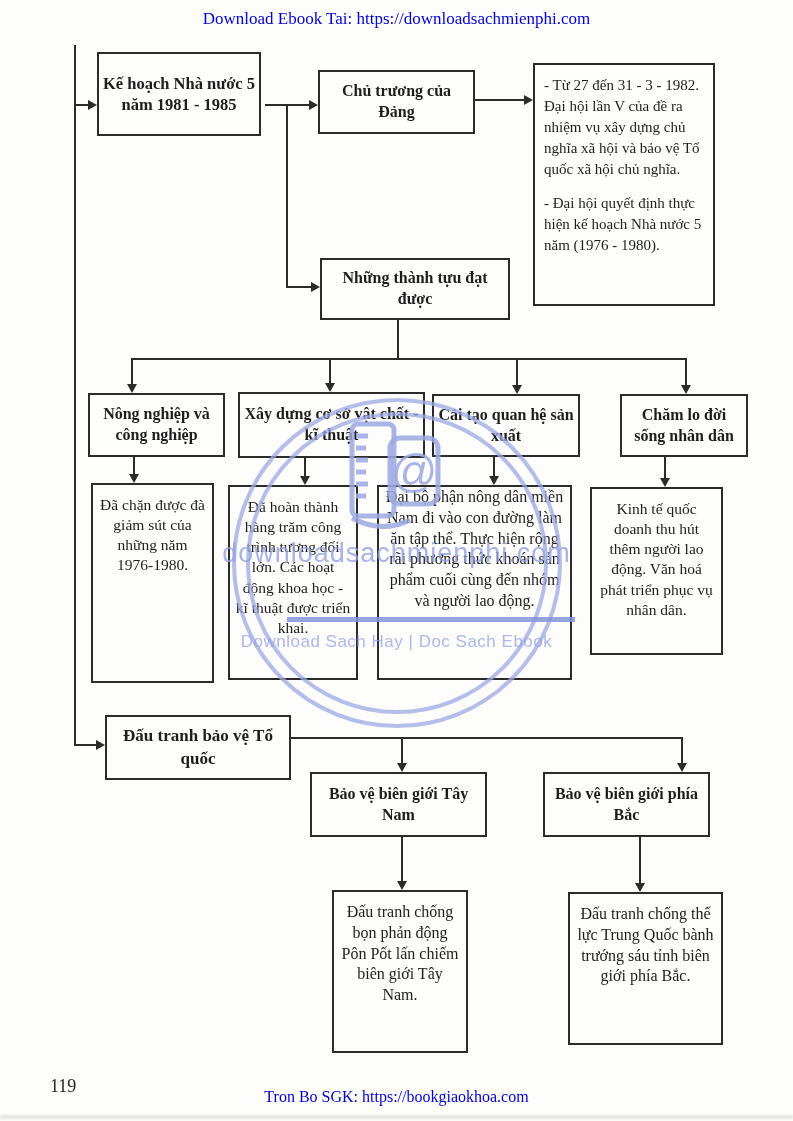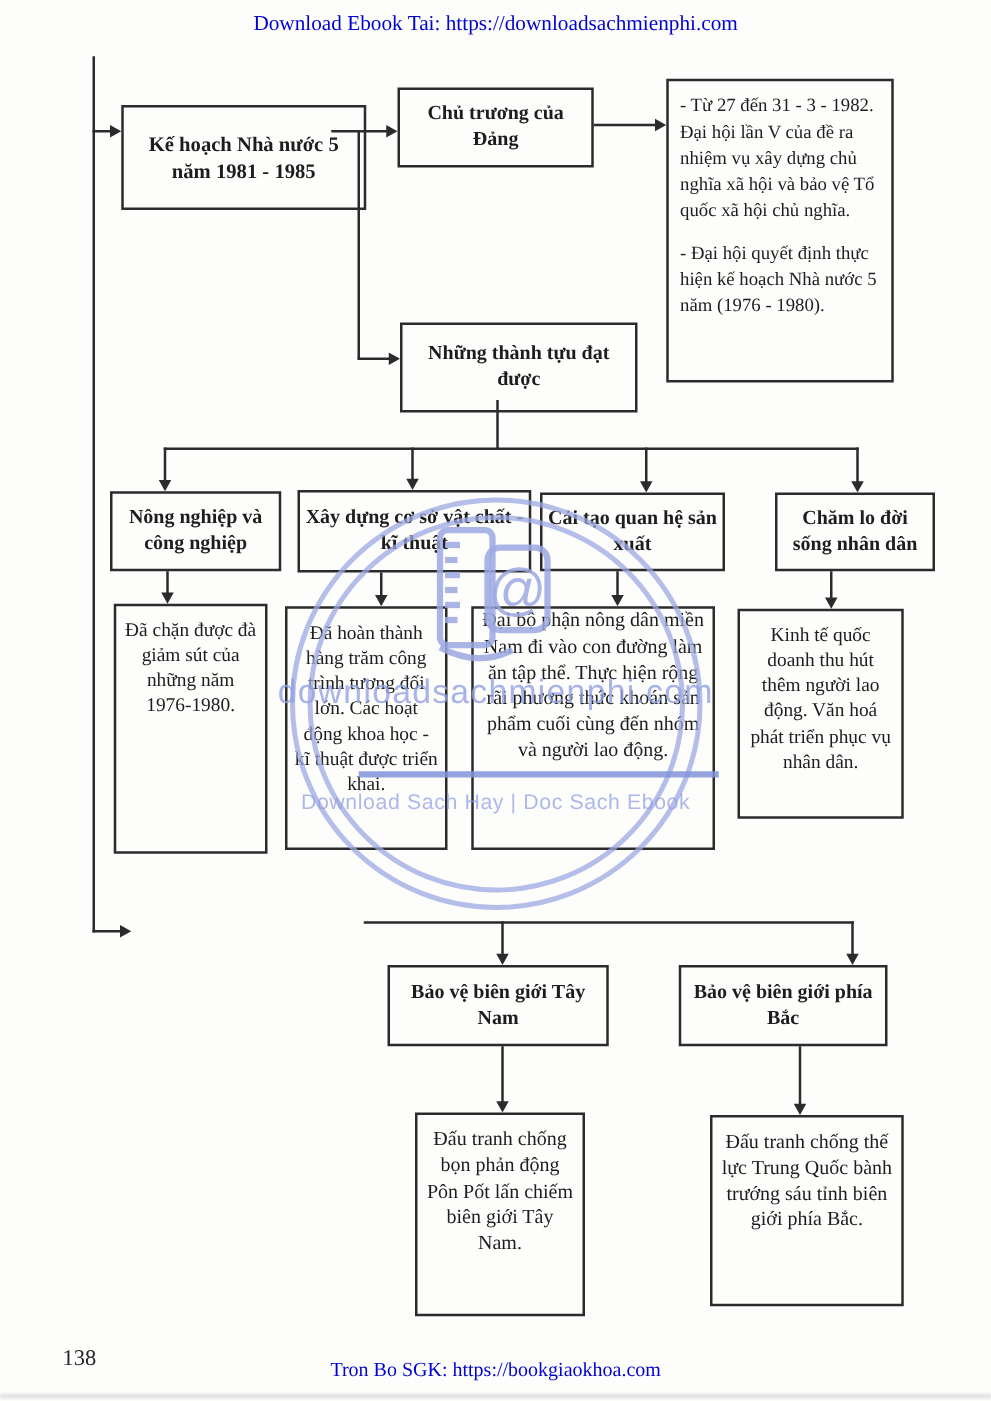--- a/index.html
+++ b/index.html
@@ -37,43 +37,44 @@
   .scan-smudge{position:absolute;left:0;top:1115px;width:793px;height:4px;
     background:#cfcfcf;opacity:0.55;filter:blur(1px);}
 </style>
 </head>
 <body>
 
 <div id="page">
 
   <div class="center-line link-text" style="top:9px;">Download Ebook Tai: https://downloadsachmienphi.com</div>
 
-  <div class="box head" style="left:97px;top:84px;width:196px;height:84px;font-size:16.5px;">Kế hoạch Nhà nước 5 năm 1981 - 1985</div>
+  <div class="box head" style="left:97px;top:52px;width:164px;height:84px;font-size:16.5px;">Kế hoạch Nhà nước 5 năm 1981 - 1985</div>
 
   <div class="box head" style="left:318px;top:70px;width:157px;height:64px;">Chủ trương của Đảng</div>
 
   <div class="box policy" style="left:533px;top:52px;width:182px;height:243px;">
     <div>
       <p>- Từ  27 đến 31 - 3 - 1982. Đại hội lần V của  đề ra nhiệm vụ xây dựng chủ nghĩa xã hội và bảo vệ Tổ quốc xã hội chủ nghĩa.</p>
       <p>- Đại hội quyết định thực hiện kế hoạch Nhà nước 5 năm (1976 - 1980).</p>
     </div>
   </div>
 
-  <div class="box head" style="left:320px;top:258px;width:190px;height:72px;">Những thành tựu đạt được</div>
+  <div class="box head" style="left:320px;top:258px;width:190px;height:62px;">Những thành tựu đạt được</div>
 
   <div class="box head" style="left:88px;top:393px;width:137px;height:64px;">Nông nghiệp và công nghiệp</div>
   <div class="box head" style="left:238px;top:392px;width:187px;height:66px;">Xây dựng cơ sở vật chất - kĩ thuật</div>
   <div class="box head" style="left:432px;top:394px;width:148px;height:63px;">Cải tạo quan hệ sản xuất</div>
   <div class="box head" style="left:620px;top:394px;width:128px;height:63px;">Chăm lo đời sống nhân dân</div>
 
   <div class="box detail" style="left:91px;top:483px;width:123px;height:200px;">Đã chặn được đà giảm sút của những năm 1976-1980.</div>
   <div class="box detail" style="left:228px;top:485px;width:130px;height:195px;">Đã hoàn thành hàng trăm công trình tương đối lớn. Các hoạt động khoa học - kĩ thuật được triển khai.</div>
   <div class="box detail" style="left:377px;top:485px;width:195px;height:195px;font-size:16px;padding-top:0;">Đại bộ phận nông dân miền Nam đi vào con đường làm ăn tập thể. Thực hiện rộng rãi phương thức khoán sản phẩm cuối cùng đến nhóm và người lao động.</div>
   <div class="box detail" style="left:590px;top:487px;width:133px;height:168px;">Kinh tế quốc doanh thu hút thêm người lao động. Văn hoá phát triển phục vụ nhân dân.</div>
 
+  <div class="box head" style="left:105px;top:715px;width:186px;height:65px;font-size:17px;">Đấu tranh bảo vệ Tổ quốc</div>
 
   <div class="box head" style="left:310px;top:772px;width:177px;height:65px;">Bảo vệ biên giới Tây Nam</div>
   <div class="box head" style="left:543px;top:772px;width:167px;height:65px;">Bảo vệ biên giới phía Bắc</div>
 
   <div class="box detail" style="left:332px;top:890px;width:136px;height:163px;font-size:16px;">Đấu tranh chống bọn phản động Pôn Pốt lấn chiếm biên giới Tây Nam.</div>
   <div class="box detail" style="left:568px;top:892px;width:155px;height:153px;font-size:16px;">Đấu tranh chống thế lực Trung Quốc bành trướng sáu tỉnh biên giới phía Bắc.</div>
 
   <div class="line" style="left:74px;top:45px;width:2px;height:701px"></div>
   <div class="line" style="left:74px;top:104px;width:15px;height:2px"></div>
   <div class="ah-r" style="left:88px;top:100px"></div>
@@ -139,17 +140,17 @@
         <path d="M352 518 q30 16 58 2"></path>
         <rect x="390" y="438" width="48" height="66" rx="10"></rect>
       </g>
       <text x="414" y="487" font-size="46" fill="rgba(155,168,226,0.85)" text-anchor="middle" font-family="Liberation Sans, sans-serif">@</text>
     </svg>
     <div class="wm-text-big">downloadsachmienphi.com</div>
     <div class="wm-underline"></div>
     <div class="wm-text-small">Download Sach Hay | Doc Sach Ebook</div>
   </div>
 
-  <div class="pagenum">138</div>
+  <div class="pagenum">119</div>
   <div class="center-line link-text" style="top:1088px;font-size:16px;">Tron Bo SGK: https://bookgiaokhoa.com</div>
 
   <div class="scan-smudge"></div>
 </div>
 
 </body></html>

